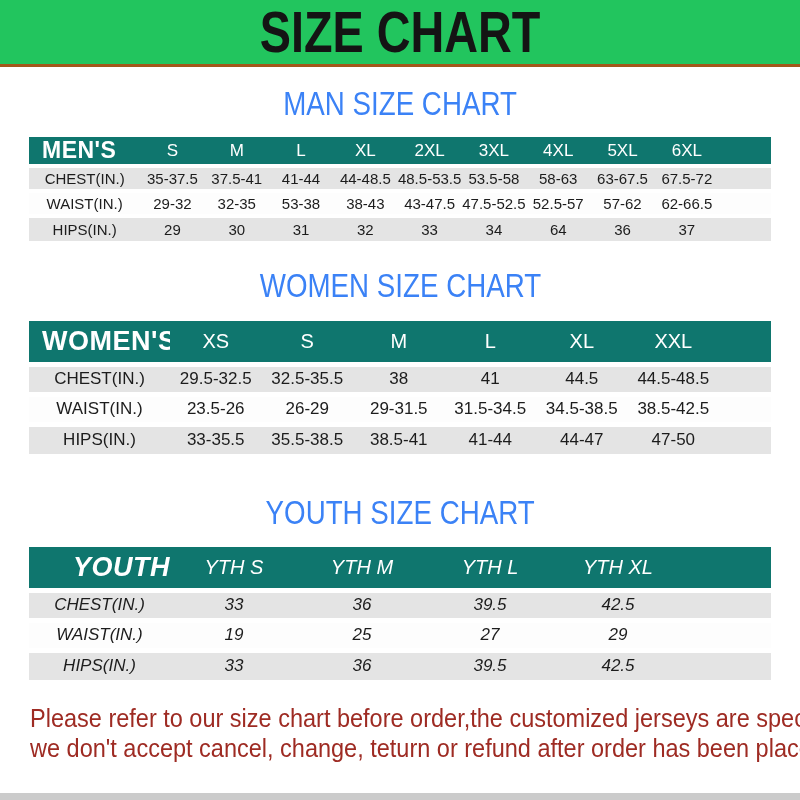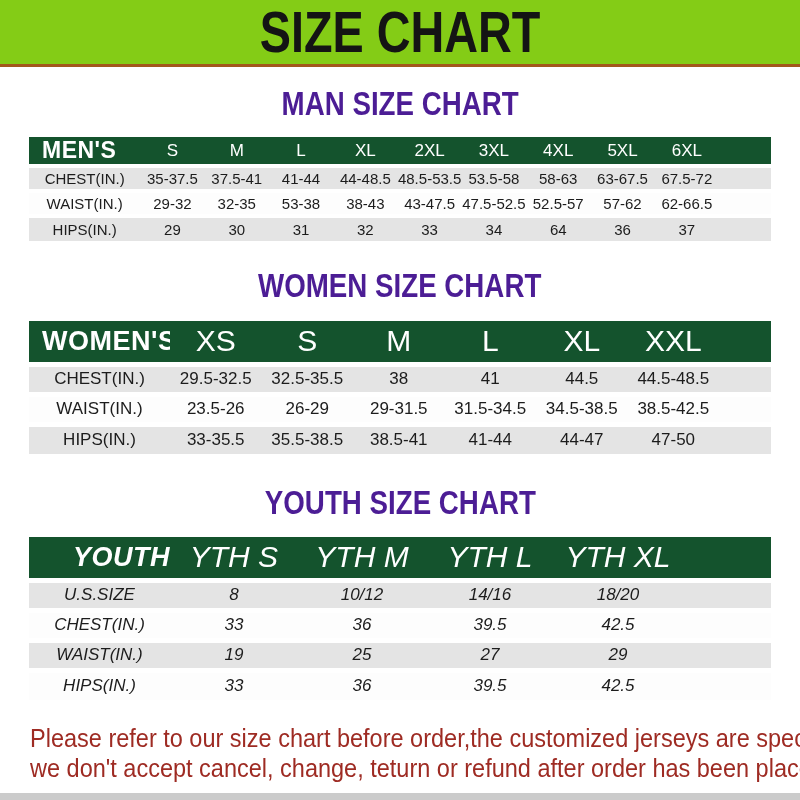--- a/index.html
+++ b/index.html
@@ -8,68 +8,68 @@
     width: 800px; height: 800px;
     background: #ffffff;
     font-family: "Liberation Sans", sans-serif;
     position: relative;
     overflow: hidden;
   }
 
   
   .banner {
     height: 67px;
-    background: #84cc16;
+    background: #22c55e;
     border-bottom: 3px solid #A3571B;
     display: flex; align-items: center; justify-content: center;
   }
   .banner-title {
     font-size: 57px; font-weight: bold; color: #141414;
     line-height: 1; letter-spacing: 0px;
     transform: scaleX(0.82);
     display: inline-block;
     white-space: nowrap;
   }
 
   
   .section-heading {
     margin: 0; text-align: center;
-    font-size: 33px; font-weight: bold; color: #4c1d95;
+    font-size: 33px; font-weight: normal; color: #3b82f6;
     line-height: 38px;
   }
   .section-heading > span {
     display: inline-block; transform: scaleX(0.84); white-space: nowrap;
   }
   .heading-men   { margin-top: 18px; }
   .heading-women { margin-top: 26px; }
-  .heading-youth { margin-top: 30px; }
+  .heading-youth { margin-top: 40px; }
 
   
   table.size-table {
     width: 742px;
     margin-left: 29px;
     border-collapse: collapse;
     table-layout: fixed;
   }
   .men-table   { margin-top: 14px; }
   .women-table { margin-top: 16px; }
   .youth-table { margin-top: 15px; font-style: italic; }
 
   thead th {
-    background: #14532d; color: #ffffff;
+    background: #0f766e; color: #ffffff;
     font-weight: normal; text-align: center;
     padding: 0; overflow: hidden;
   }
   thead th.lbl {
     text-align: left; padding-left: 13px;
     font-weight: bold; letter-spacing: 0.5px;
   }
   .men-table   thead th { height: 28px; font-size: 17px; }
   .men-table   thead th.lbl { font-size: 23px; }
-  .women-table thead th, .youth-table thead th { height: 43px; font-size: 30px; }
+  .women-table thead th, .youth-table thead th { height: 43px; font-size: 20px; }
   .women-table thead th.lbl, .youth-table thead th.lbl { font-size: 27px; text-align: right; }
 
   tbody tr:nth-child(odd)  { background: #E4E4E4; }
   tbody tr:nth-child(even) { background: #FDFDFD; }
   tbody td {
     text-align: center; color: #1c1c1c;
     padding: 0; overflow: hidden;
     border-top: 4px solid #ffffff;
   }
   .men-table   tbody td { height: 25px; font-size: 15px; }
@@ -229,28 +229,20 @@
         <th class="lbl">YOUTH</th>
         <th>YTH S</th>
         <th>YTH M</th>
         <th>YTH L</th>
         <th>YTH XL</th>
         <th class="spacer"></th>
       </tr>
     </thead>
     <tbody>
       <tr>
-        <td class="lbl">U.S.SIZE</td>
-        <td>8</td>
-        <td>10/12</td>
-        <td>14/16</td>
-        <td>18/20</td>
-        <td class="spacer"></td>
-      </tr>
-      <tr>
         <td class="lbl">CHEST(IN.)</td>
         <td>33</td>
         <td>36</td>
         <td>39.5</td>
         <td>42.5</td>
         <td class="spacer"></td>
       </tr>
       <tr>
         <td class="lbl">WAIST(IN.)</td>
         <td>19</td>

